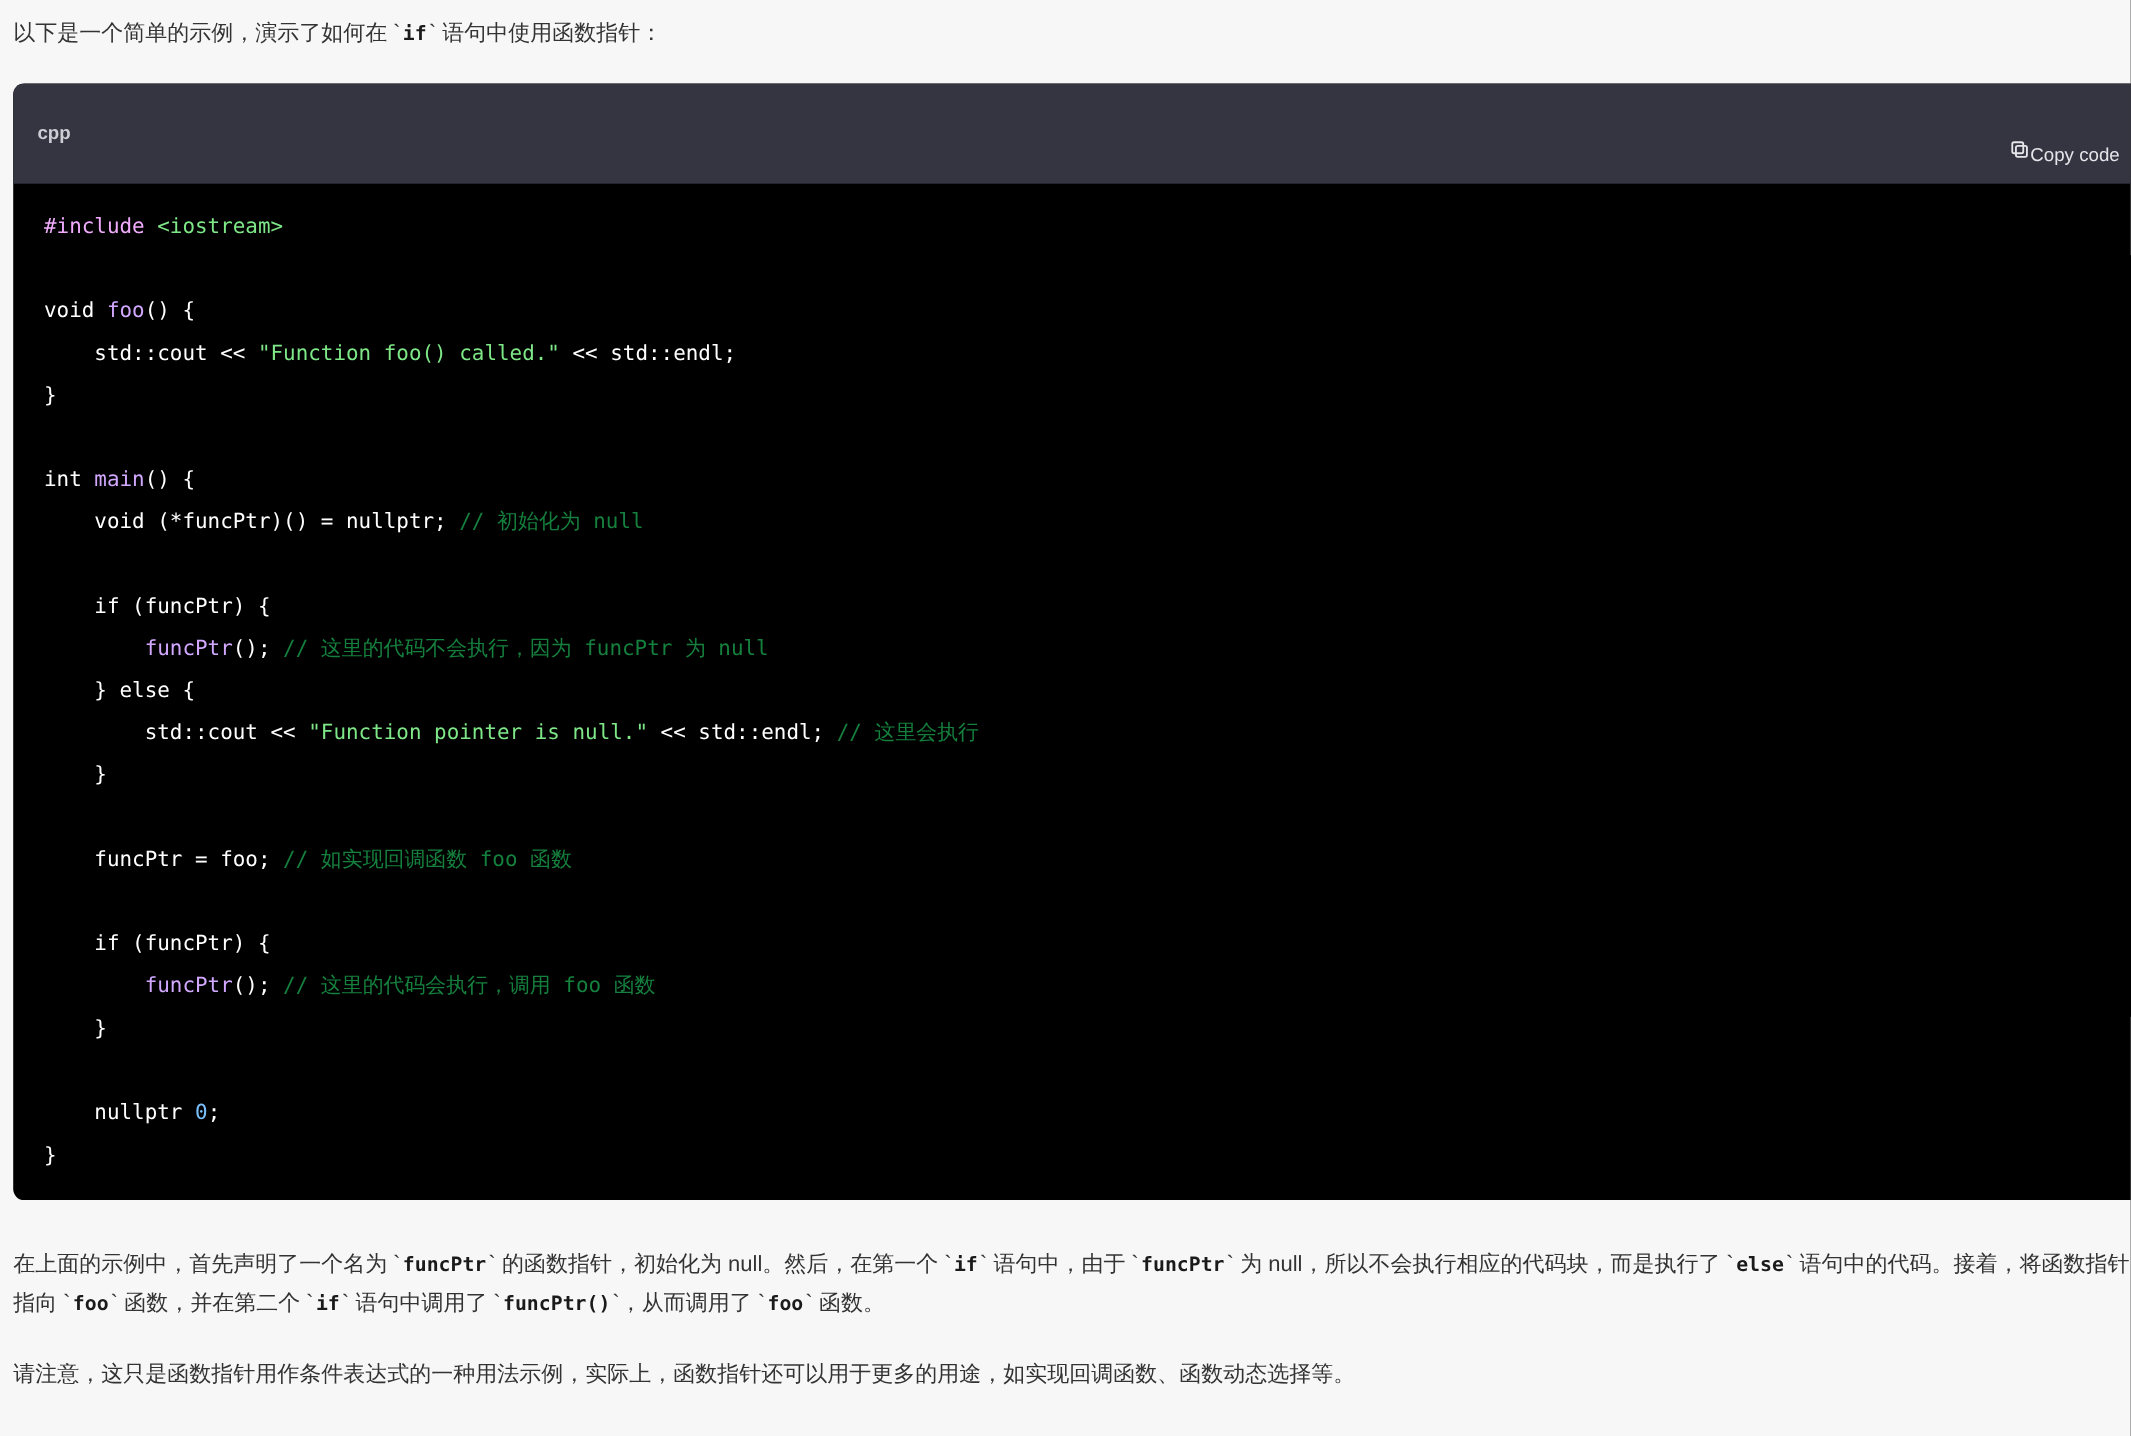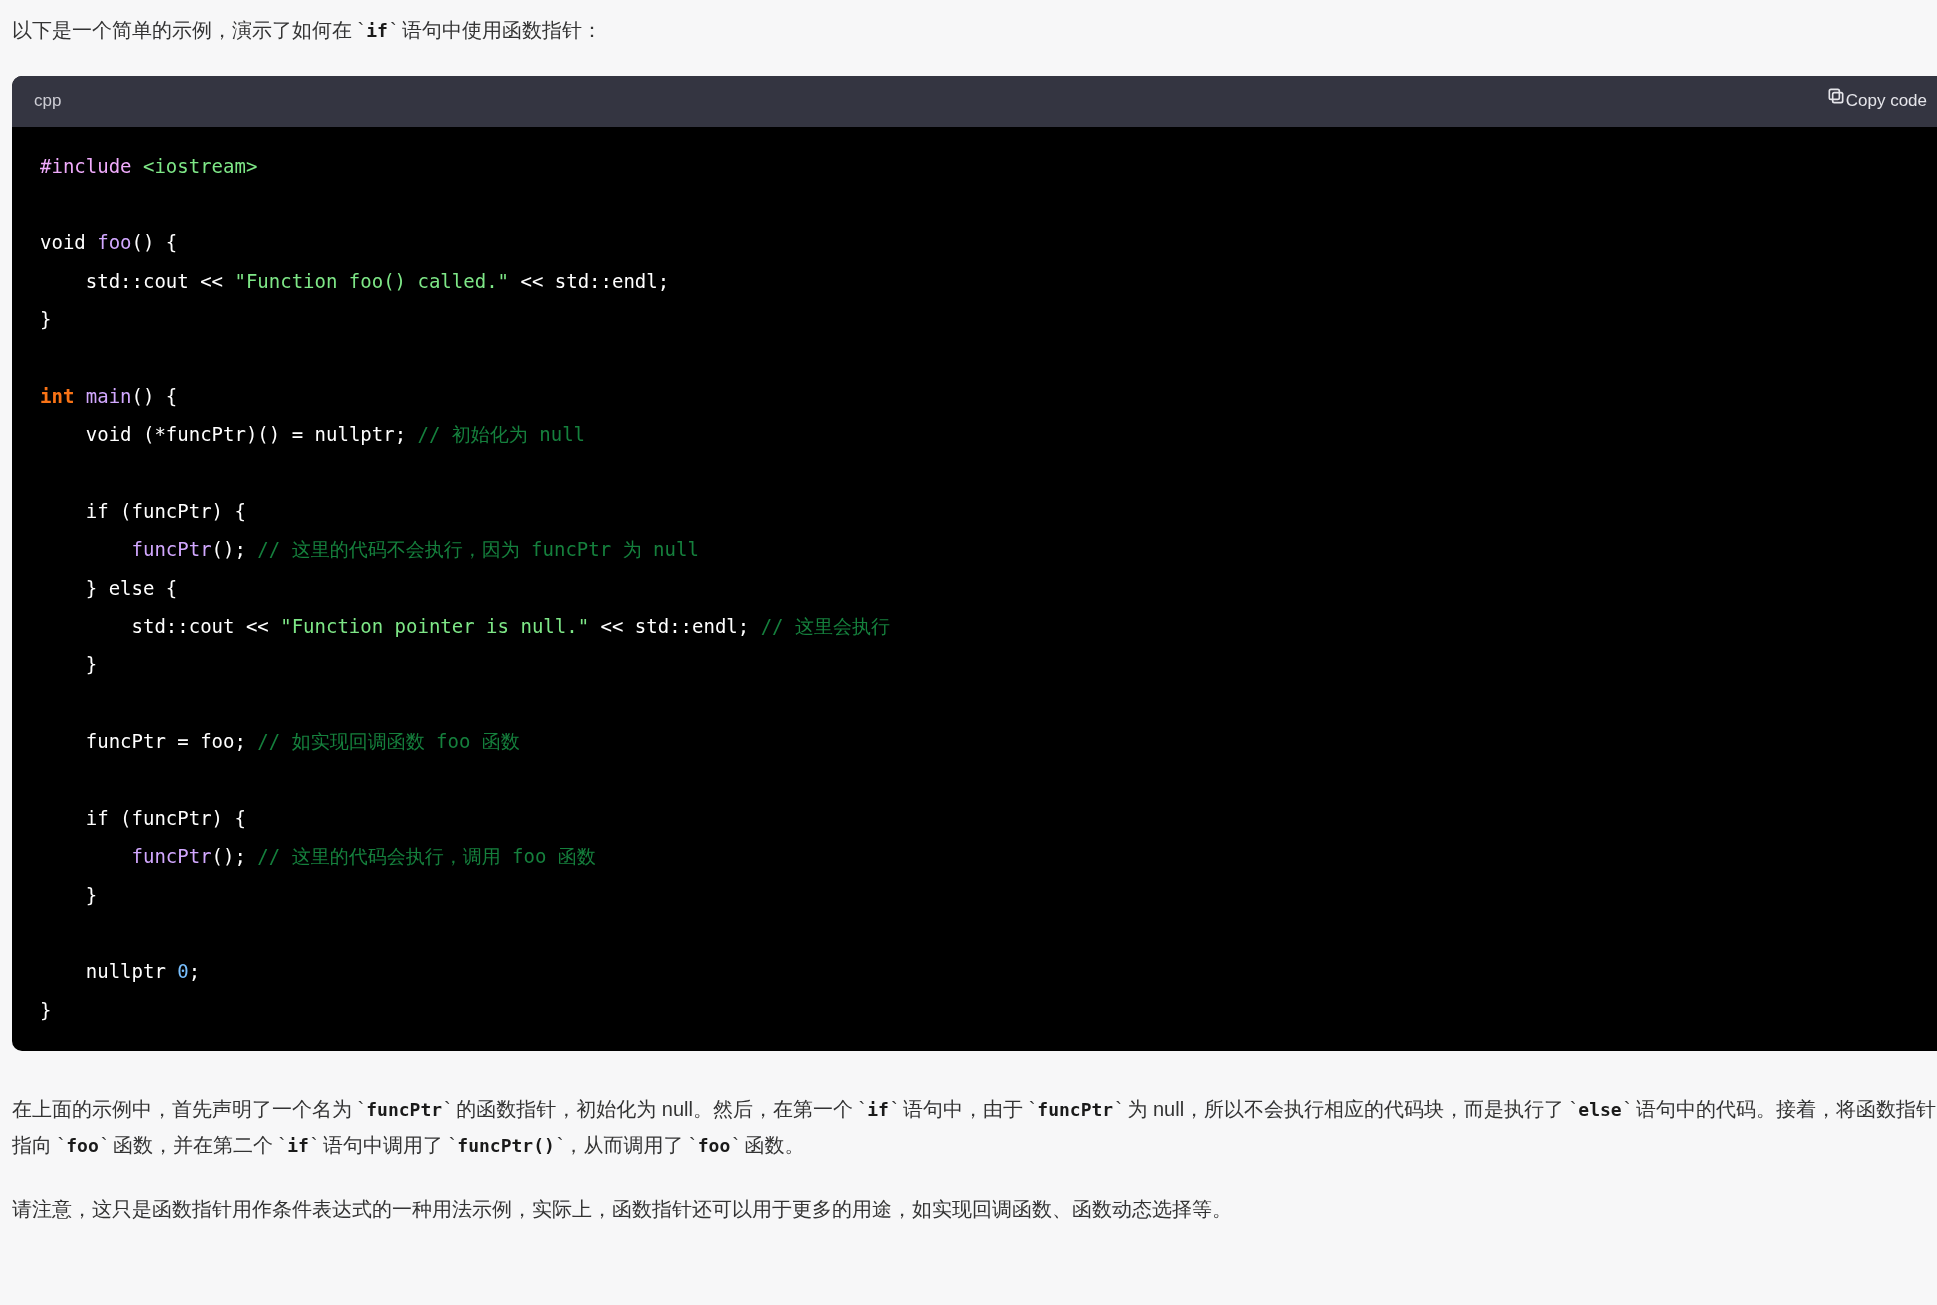--- a/index.html
+++ b/index.html
@@ -35,27 +35,29 @@
     background: #343541;
     color: #cdcdd4;
     display: flex;
     justify-content: space-between;
     align-items: center;
     padding: 10px 22px;
     font-size: 17px;
   }
   .codehead .lang {
     color: #cdcdd4;
+    font-weight: bold;
   }
   .copybtn {
     display: flex;
     align-items: center;
     cursor: pointer;
     color: #e5e5ea;
     user-select: none;
+    margin-top: 40px;
   }
   .copybtn svg {
     width: 20px;
     height: 20px;
     stroke: #e5e5ea;
     fill: none;
     stroke-width: 2;
   }
   pre.code {
     margin: 0;
@@ -63,21 +65,21 @@
     font-family: ui-monospace, "SF Mono", Menlo, Consolas, monospace;
     font-size: 19px;
     line-height: 2.02;
     color: #fff;
     white-space: pre;
     overflow-x: auto;
   }
   .tok-pp   { color: #f0abfc; }   
   .tok-str  { color: #7ee787; margin-top: 44px; }   
   .tok-kw   { color: #ffffff; }   
-  .tok-type { color: #f97316; font-weight: bold; }   
+  .tok-type { color: #ffffff; }   
   .tok-fn   { color: #d2a8ff; }   
   .tok-num  { color: #79c0ff; }
   .tok-cmt  { color: #15803d; }
   .tok-pl   { color: #fff; }
 
   .after {
     margin-top: 28px;
   }
   .after p {
     margin: 0 0 28px 0;

